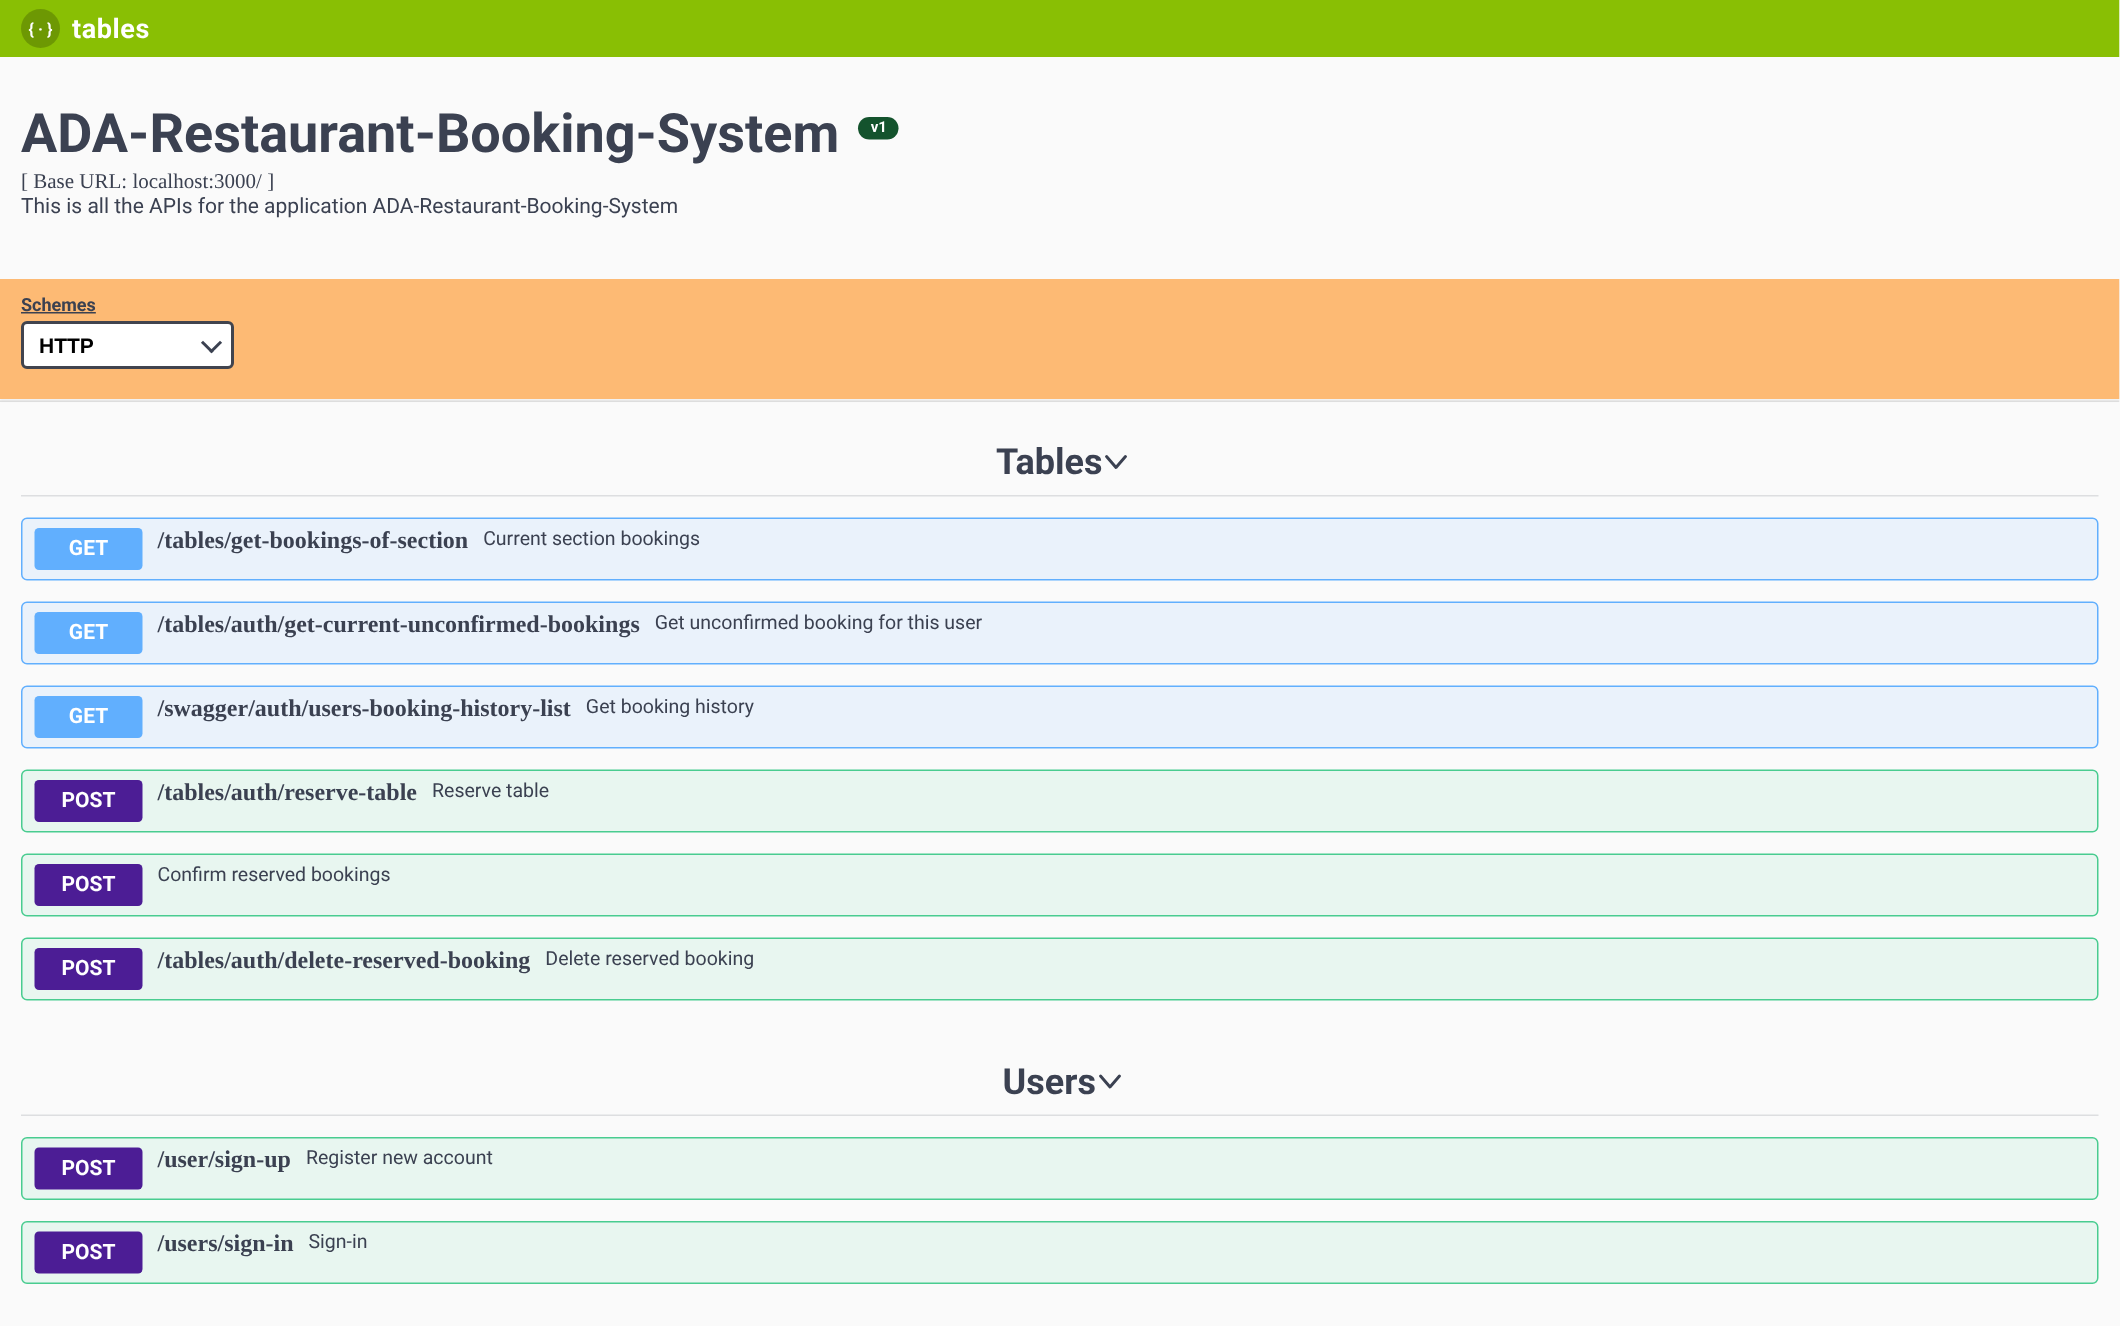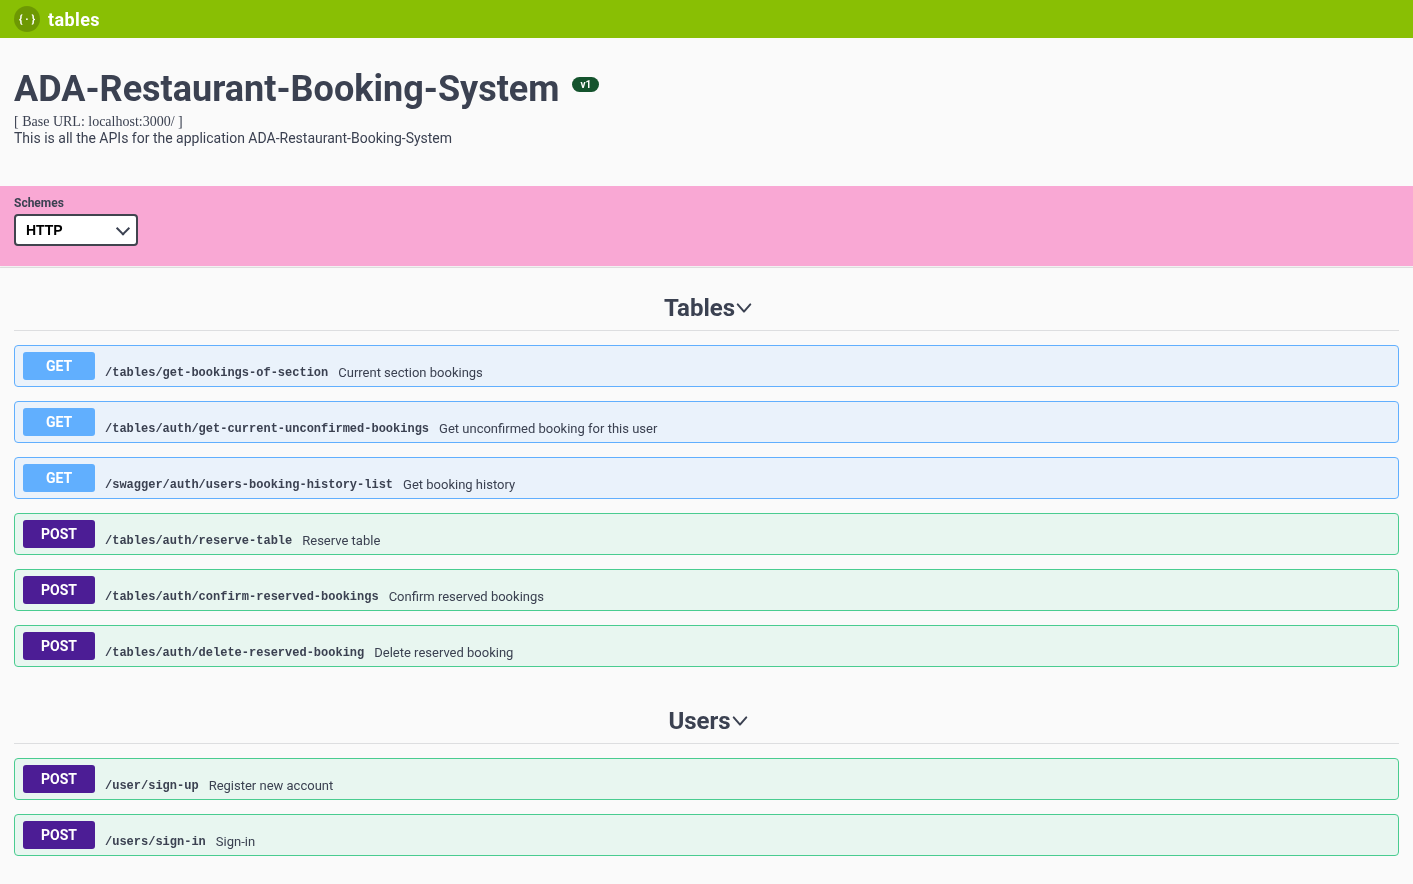--- a/index.html
+++ b/index.html
@@ -49,28 +49,29 @@
     font-family: Liberation Serif, serif;
     font-size: 14px;
     color:#3b4151;
     margin-top: 4px;
   }
   .desc {
     font-size: 14px;
     color:#3b4151;
   }
   .schemes-wrap {
-    background: #f9a8d4;
+    background: #fdba74;
     padding: 10px 14px 20px 14px;
     box-shadow: 0 1px 2px rgba(0,0,0,0.05);
+    text-decoration: underline;
   }
   .schemes-label { font-size: 12px; font-weight:700; color:#3b4151; }
   .schemes-select-wrap {
     position: relative;
-    width: 124px;
+    width: 142px;
     margin-top: 4px;
   }
   .schemes-select {
     width: 100%;
     border: 2px solid #41444e;
     border-radius: 4px;
     background:#fff;
     font-weight:700;
     font-size: 14px;
     padding: 6px 24px 6px 10px;
@@ -102,42 +103,42 @@
   .chevron {
     width:18px; height:18px;
     display:inline-block;
   }
   .chevron svg { width:18px; height:18px; }
   .op-list { padding-top:14px; }
   .op {
     border-radius:4px;
     margin-bottom:14px;
     display:flex;
-    align-items:flex-end;
+    align-items:flex-start;
     padding:6px 8px;
     cursor:pointer;
   }
   .op.get   { background:#eaf2fb; border:1px solid #61affe; }
   .op.post  { background:#e8f6f0; border:1px solid #49cc90; }
   .method-badge {
     min-width:72px;
     text-align:center;
     font-weight:700;
     color:#fff;
     font-size:14px;
     border-radius:3px;
     padding:6px 0;
     margin-right:10px;
   }
   .op.get  .method-badge { background:#61affe; }
   .op.post .method-badge { background:#4c1d95; }
   .op-path {
-    font-family: Liberation Mono, monospace;
+    font-family: Liberation Serif, serif;
     font-weight:600;
-    font-size:12px;
+    font-size:16px;
     color:#3b4151;
     margin-right:10px;
   }
   .op-summary { font-size:13px; color:#3b4151; }
 </style>
 </head>
 <body>
 
 <div class="topbar">
   <div class="logo">
@@ -190,21 +191,20 @@
           <span class="op-path">/swagger/auth/users-booking-history-list</span>
           <span class="op-summary">Get booking history</span>
         </div>
         <div class="op post">
           <span class="method-badge">POST</span>
           <span class="op-path">/tables/auth/reserve-table</span>
           <span class="op-summary">Reserve table</span>
         </div>
         <div class="op post">
           <span class="method-badge">POST</span>
-          <span class="op-path">/tables/auth/confirm-reserved-bookings</span>
           <span class="op-summary">Confirm reserved bookings</span>
         </div>
         <div class="op post">
           <span class="method-badge">POST</span>
           <span class="op-path">/tables/auth/delete-reserved-booking</span>
           <span class="op-summary">Delete reserved booking</span>
         </div>
       </div>
     </div>
     <div class="tag-section">

